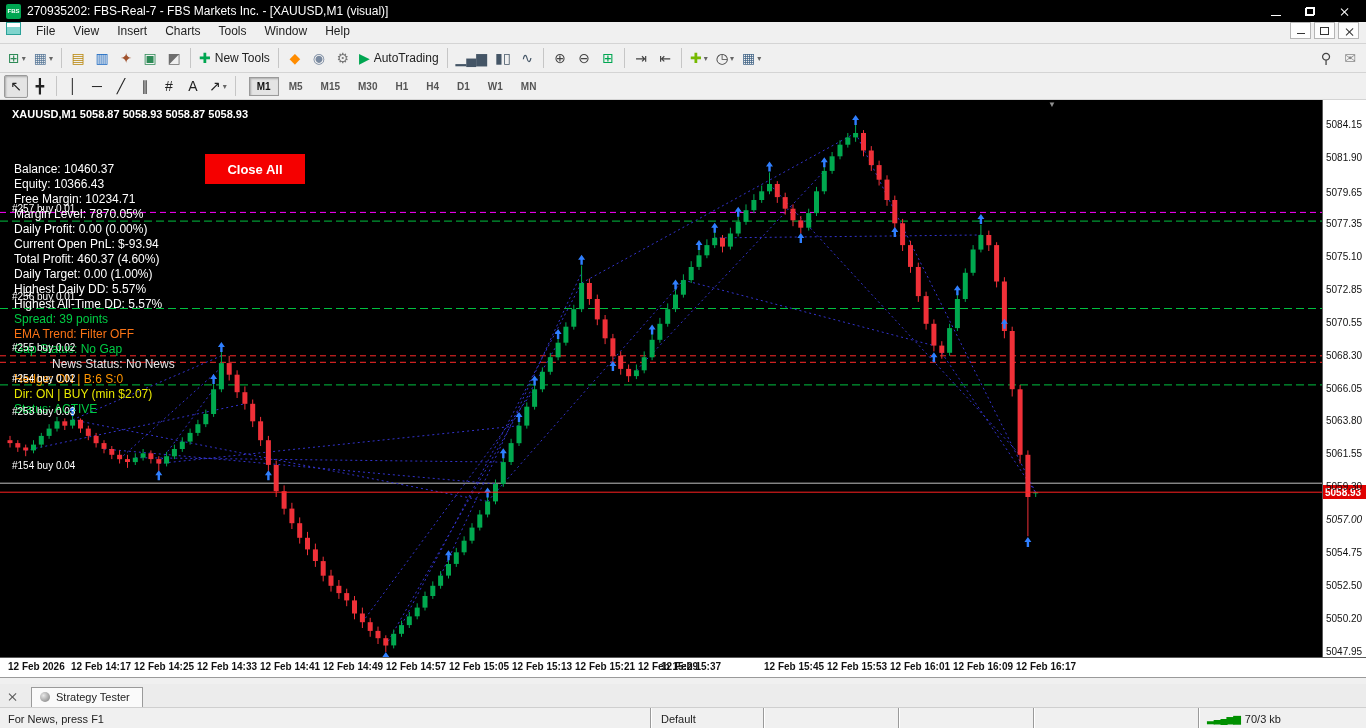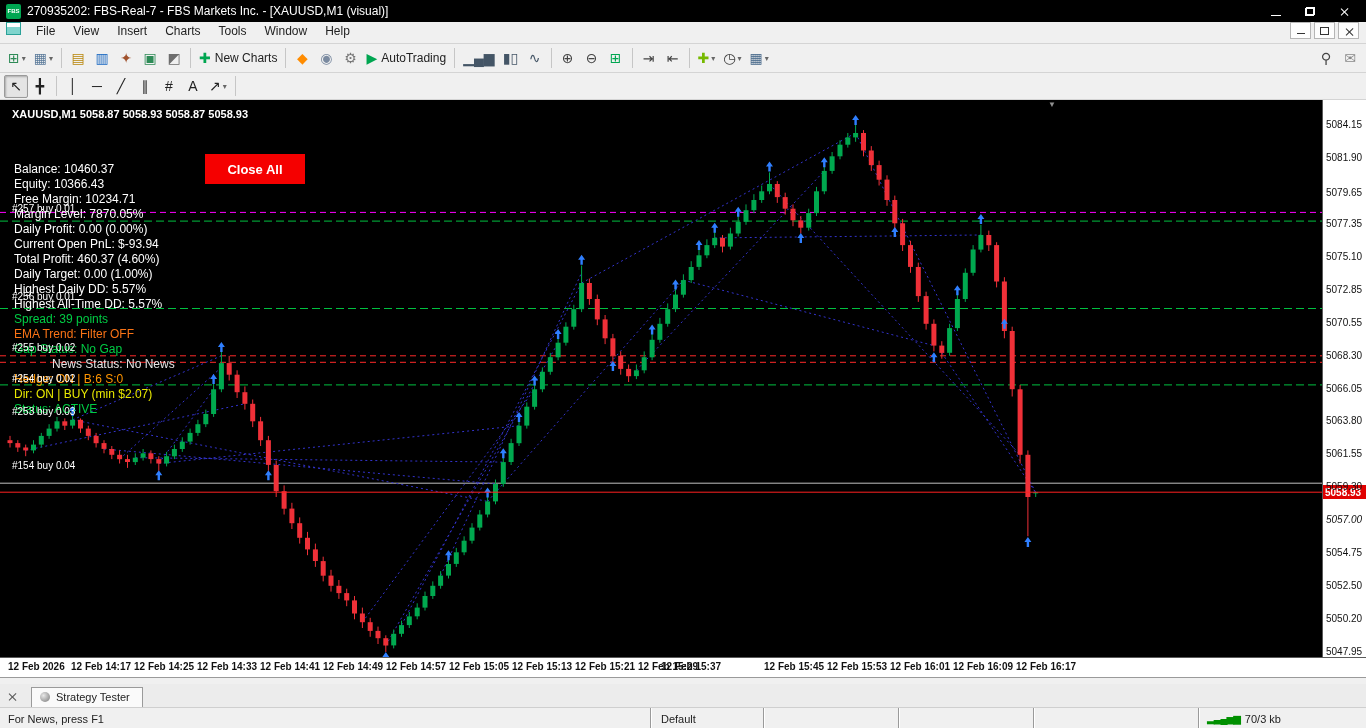--- a/index.html
+++ b/index.html
@@ -135,21 +135,21 @@
       </span>
       <span class="tb-btn">
         <span class="tb-glyph" style="color: rgb(46, 139, 87);">▣</span>
       </span>
       <span class="tb-btn">
         <span class="tb-glyph" style="color: rgb(109, 109, 109);">◩</span>
       </span>
       <span class="tb-sep"></span>
       <span class="tb-btn">
         <span class="tb-glyph" style="color: rgb(0, 166, 81);">✚</span>
-        <span class="tb-label">New Charts</span>
+        <span class="tb-label">New Tools</span>
       </span>
       <span class="tb-sep"></span>
       <span class="tb-btn">
         <span class="tb-glyph" style="color: rgb(255, 140, 0);">◆</span>
       </span>
       <span class="tb-btn">
         <span class="tb-glyph" style="color: rgb(122, 138, 160);">◉</span>
       </span>
       <span class="tb-btn">
         <span class="tb-glyph" style="color: rgb(119, 119, 119);">⚙</span>
@@ -234,20 +234,31 @@
         <span class="tb-glyph" style="color: rgb(34, 34, 34);">#</span>
       </span>
       <span class="tb-btn">
         <span class="tb-glyph" style="color: rgb(34, 34, 34);">A</span>
       </span>
       <span class="tb-btn">
         <span class="tb-glyph" style="color: rgb(34, 34, 34);">↗</span>
         <span class="tb-dd">▾</span>
       </span>
       <span class="tb-sep"></span>
+    </div>
+  <div id="tf-bar">
+      <span class="tf-btn active">M1</span>
+      <span class="tf-btn">M5</span>
+      <span class="tf-btn">M15</span>
+      <span class="tf-btn">M30</span>
+      <span class="tf-btn">H1</span>
+      <span class="tf-btn">H4</span>
+      <span class="tf-btn">D1</span>
+      <span class="tf-btn">W1</span>
+      <span class="tf-btn">MN</span>
     </div>
 </div>
 
 <div class="chart-row">
   <div class="chart-canvas" id="chart-canvas">
     <svg id="chart-svg" width="1322" height="557">
         <line x1="0" y1="112.4" x2="1322" y2="112.4" stroke="#FF00FF" stroke-width="1" stroke-dasharray="6,4"></line>
         <line x1="0" y1="121.1" x2="1322" y2="121.1" stroke="#00C040" stroke-width="1" stroke-dasharray="8,4"></line>
         <line x1="0" y1="208.5" x2="1322" y2="208.5" stroke="#00C040" stroke-width="1" stroke-dasharray="8,4"></line>
         <line x1="0" y1="255.8" x2="1322" y2="255.8" stroke="#FF2A2A" stroke-width="1" stroke-dasharray="6,4"></line>

